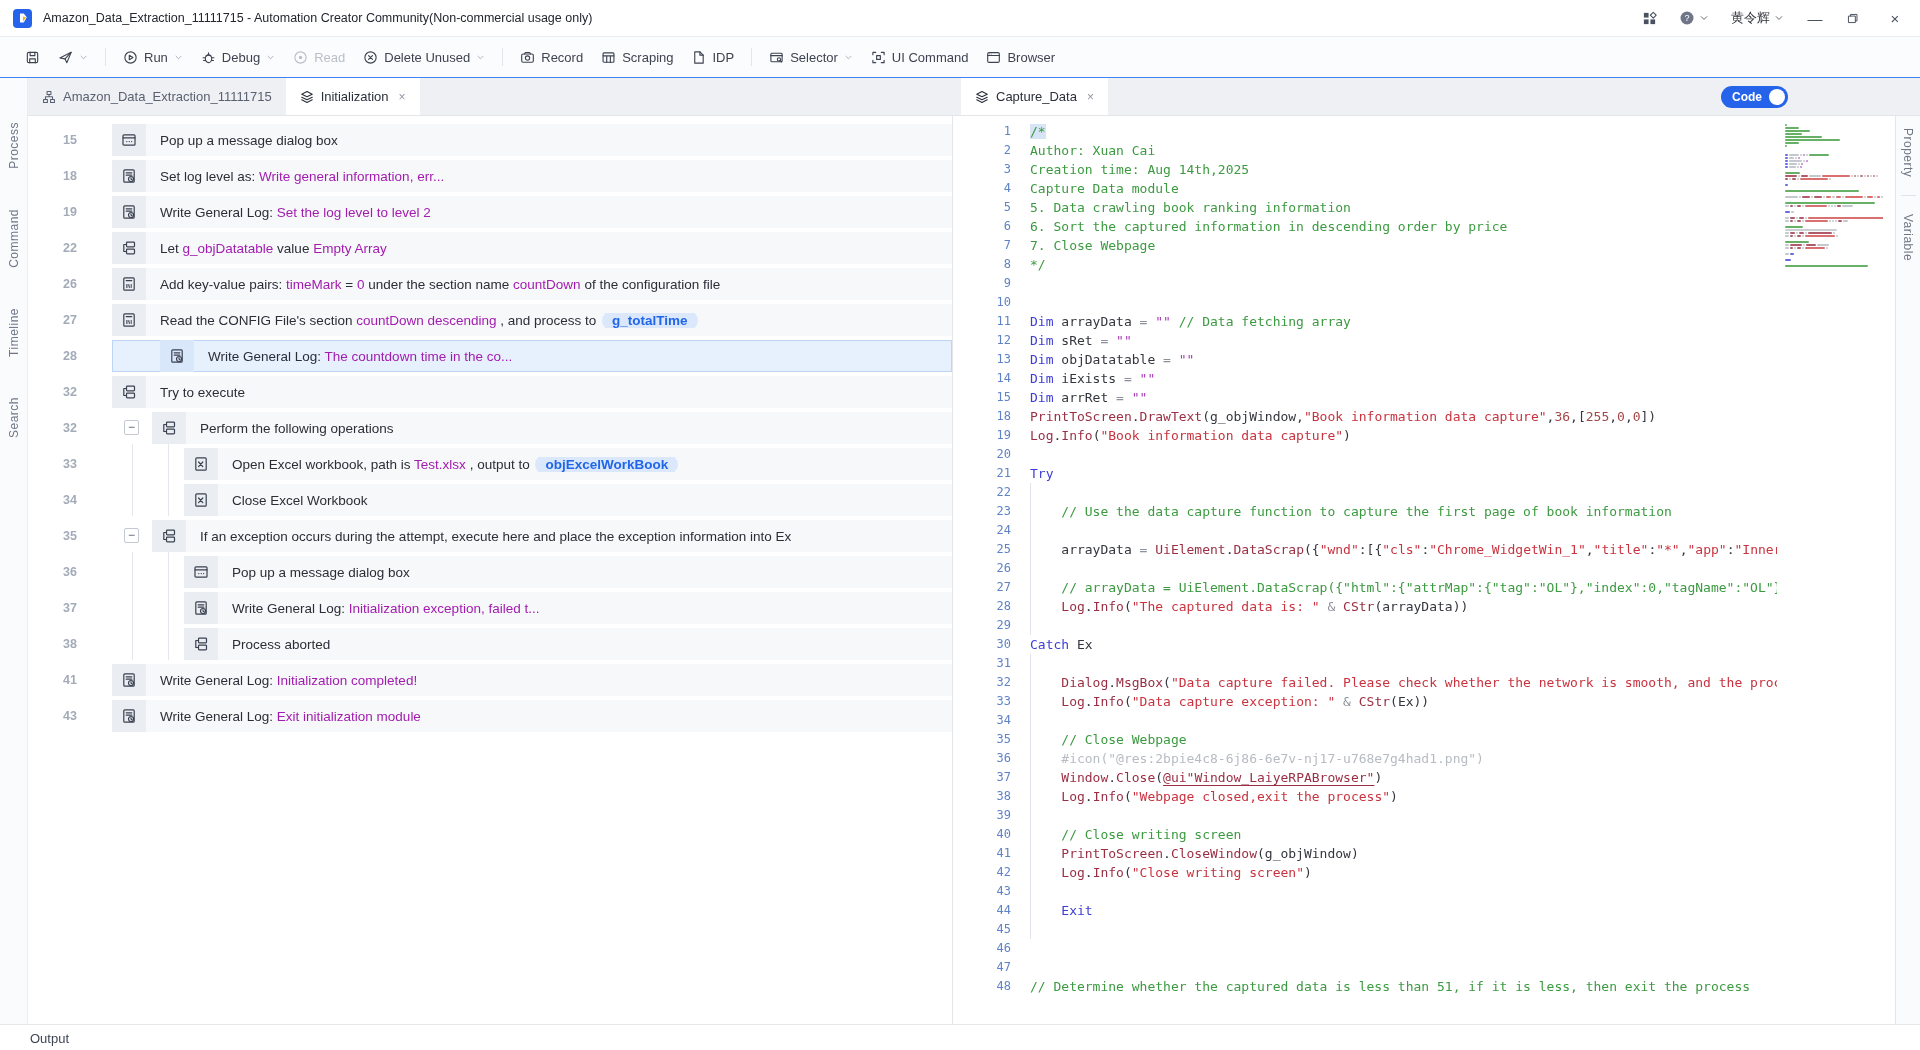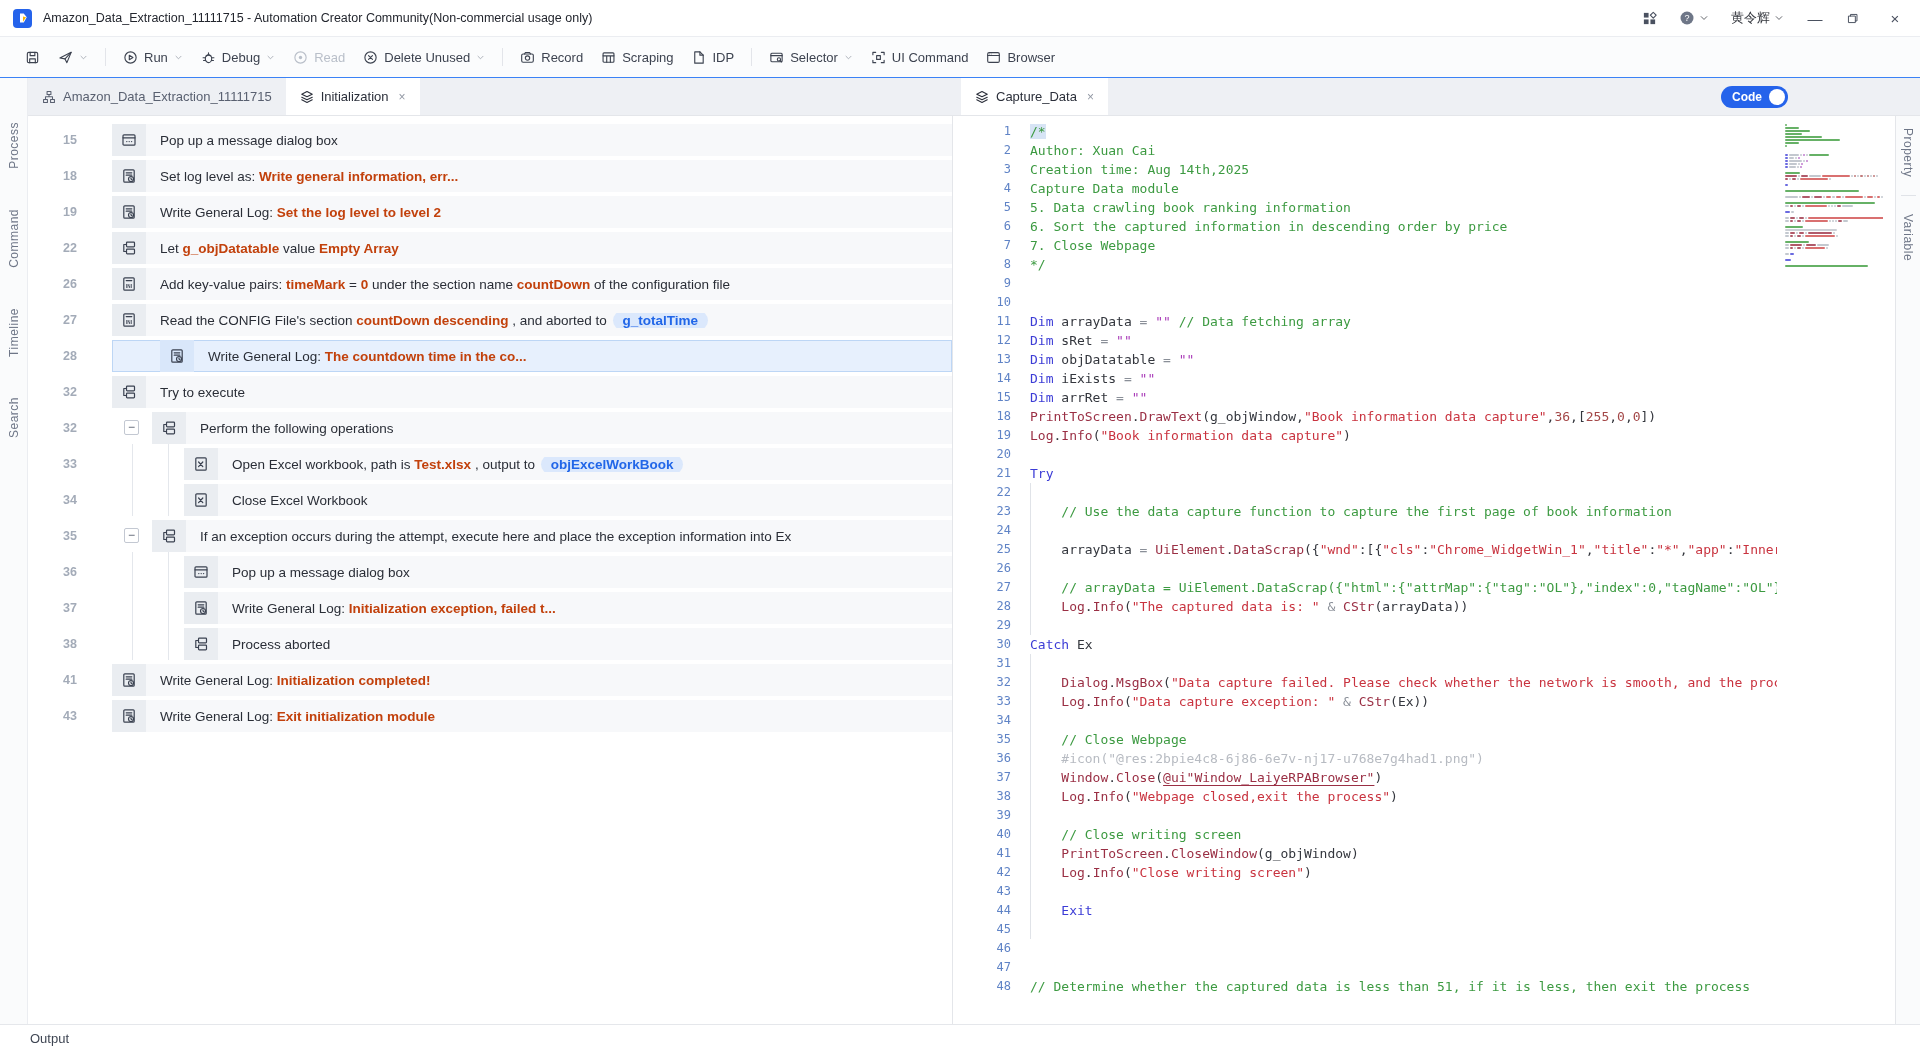--- a/index.html
+++ b/index.html
@@ -47,21 +47,21 @@
   .frow{display:flex;height:32px;margin-bottom:4px;align-items:stretch;}
   .fnum{width:84px;flex:none;display:flex;align-items:center;justify-content:center;color:#a3abb8;font-size:12.5px;font-weight:bold;}
   .sp1{width:40px;flex:none;position:relative;}
   .cbox{position:absolute;left:12px;top:8px;width:15px;height:15px;border:1px solid #c3c8d2;border-radius:2px;
         background:#fff;color:#5a6170;font-size:12px;line-height:13px;text-align:center;box-sizing:border-box;}
   .sp2{width:72px;flex:none;position:relative;}
   .vg{position:absolute;top:-4px;bottom:0;width:1px;background:#e4e7ec;}
   .fcard{flex:1;display:flex;align-items:center;background:#f7f8fa;min-width:0;}
   .ficon{width:34px;flex:none;align-self:stretch;background:#eaedf1;display:flex;align-items:center;justify-content:center;color:#3a4150;}
   .ftext{margin-left:14px;font-size:13.5px;color:#2a2e37;white-space:nowrap;overflow:hidden;}
-  .ftext .bb{color:#c2410c;font-weight:bold;}
+  .ftext .bb{color:#a21caf;font-weight:normal;}
   .ftext .pill{background:#dbe8fc;color:#2166e8;font-weight:bold;border-radius:10px;padding:2px 10px;margin:0 2px;}
   .frow.sel .fcard{background:#e7f0fd;box-shadow:0 0 0 1px #bdd6f5 inset;padding-left:48px;}
   .frow.sel .ficon{background:#d9e7fa;}
 
   
   .code-pane{flex:1;position:relative;background:#fff;padding-top:6px;overflow:hidden;
              font-family:"DejaVu Sans Mono",monospace;min-width:0;}
   .cline{height:19px;line-height:19px;display:flex;font-size:13px;}
   .lnum{width:58px;flex:none;text-align:right;padding-right:16px;color:#5f83c6;font-size:12px;}
   .ltext{position:relative;flex:1;overflow:hidden;margin-right:118px;white-space:pre;padding-left:3px;}
@@ -403,21 +403,21 @@
           <div class="frow">
             <div class="fnum">27</div>
             <div class="fcard">
               <div class="ficon">
                 <svg viewBox="0 0 16 16" width="16" height="16" class="ic">
                   <rect x="2.8" y="1.8" width="10.4" height="12.4" rx="1"></rect>
                   <path d="M5.2 4.6h5.6"></path>
                   <text x="8" y="12" font-size="4.6" text-anchor="middle" fill="currentColor" stroke="none" font-family="Liberation Sans" font-weight="bold">INI</text>
                 </svg>
               </div>
-              <div class="ftext"><span>Read the CONFIG File's section </span><span class="bb">countDown</span><span>  </span><span class="bb">descending</span><span> , and aborted to </span><span class="pill">g_totalTime</span></div>
+              <div class="ftext"><span>Read the CONFIG File's section </span><span class="bb">countDown</span><span>  </span><span class="bb">descending</span><span> , and process to </span><span class="pill">g_totalTime</span></div>
             </div>
           </div>
           <div class="frow sel">
             <div class="fnum">28</div>
             <div class="fcard">
               <div class="ficon">
                 <svg viewBox="0 0 16 16" width="16" height="16" class="ic">
                   <rect x="2.8" y="1.8" width="10.4" height="12.4" rx="1"></rect>
                   <path d="M5.2 4.8h5.6M5.2 7.2h5.6"></path>
                   <circle cx="10" cy="11" r="2.5"></circle>

